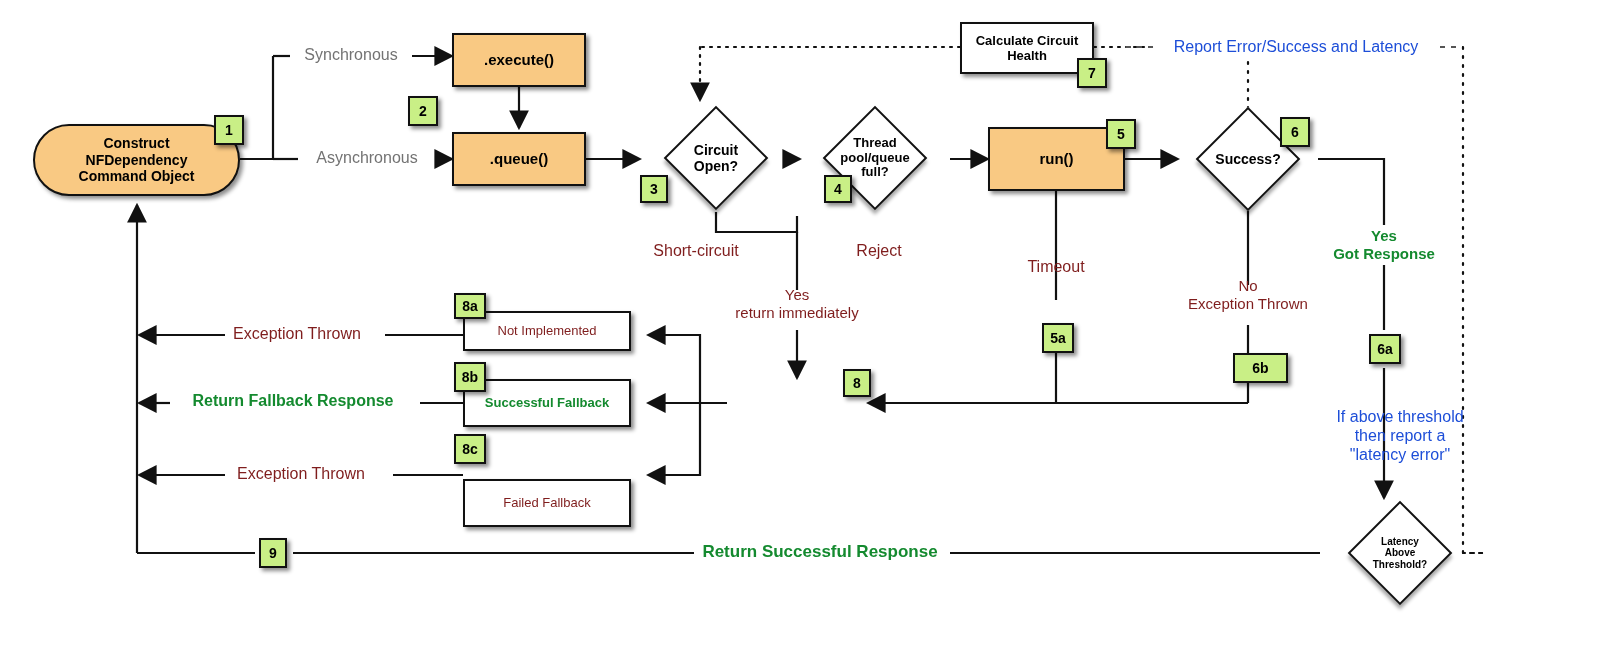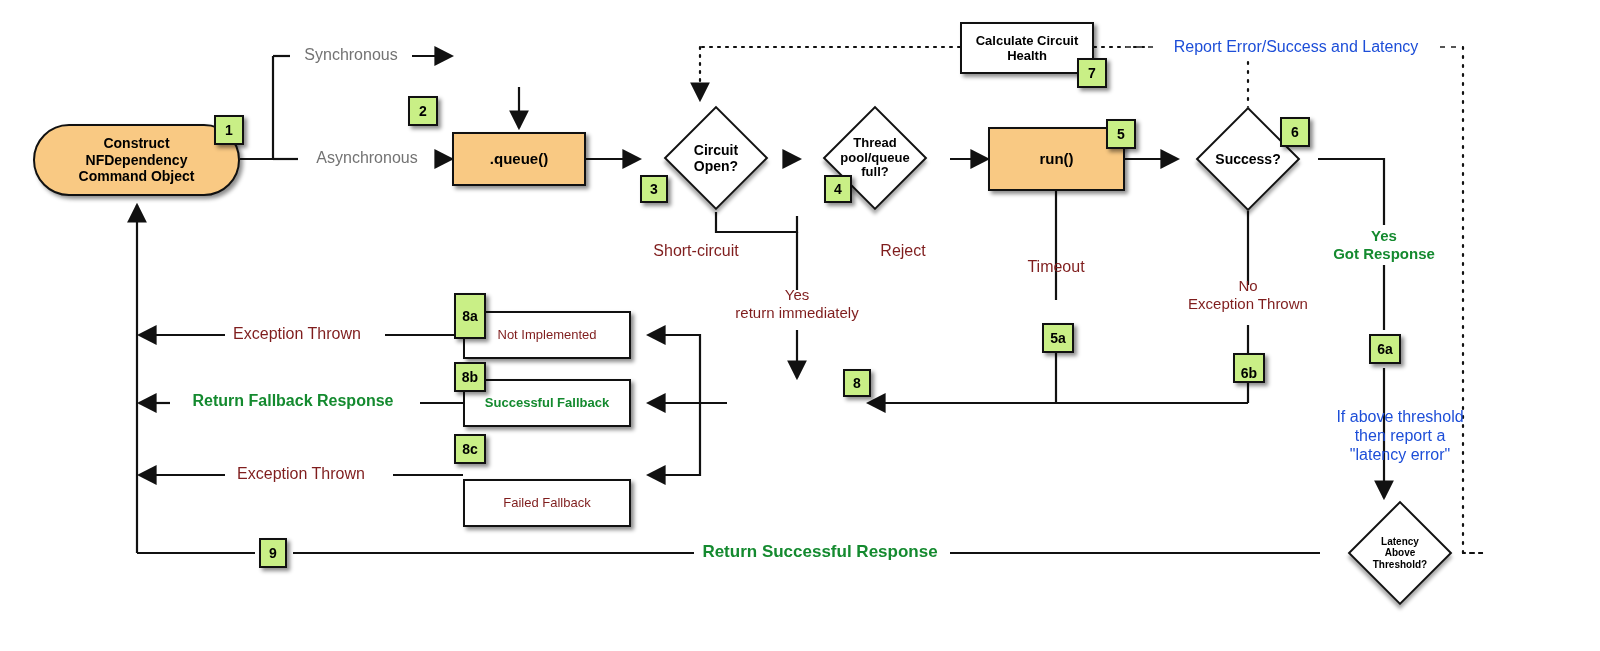--- a/index.html
+++ b/index.html
@@ -144,20 +144,23 @@
 
   <div class="node boxshape orange stadium" style="left:33px;top:124px;width:207px;height:72px;font-size:14px;">
     <span class="lbl" style="white-space: pre;">Construct
 NFDependency
 Command Object</span>
   </div>
   <div class="badge" style="left:214px;top:115px;width:30px;height:30px;">
       <span>1</span>
     </div>
 
+  <div class="node boxshape orange" style="left:452px;top:33px;width:134px;height:54px;font-size:15px;">
+    <span class="lbl">.execute()</span>
+  </div>
 
   <div class="node boxshape orange" style="left:452px;top:132px;width:134px;height:54px;font-size:15px;">
     <span class="lbl">.queue()</span>
   </div>
   <div class="badge" style="left:408px;top:96px;width:30px;height:30px;">
       <span>2</span>
     </div>
 
   <div class="diamond" style="left:679px;top:121px;width:74px;height:74px;">
     <div class="dshape"></div>
@@ -198,24 +201,24 @@
 Health</span>
   </div>
   <div class="badge" style="left:1077px;top:58px;width:30px;height:30px;">
       <span>7</span>
     </div>
 
   <div class="badge" style="left:843px;top:369px;width:28px;height:28px;">
       <span>8</span>
     </div>
 
-  <div class="node boxshape white" style="left:463px;top:311px;width:168px;height:48px;font-size:13px;">
+  <div class="node boxshape white" style="left:463px;top:311px;width:168px;height:40px;font-size:13px;">
     <span class="lbl red">Not Implemented</span>
   </div>
-  <div class="badge" style="left:454px;top:293px;width:32px;height:46px;">
+  <div class="badge" style="left:454px;top:293px;width:32px;height:26px;">
       <span>8a</span>
     </div>
 
   <div class="node boxshape white" style="left:463px;top:379px;width:168px;height:48px;font-size:13px;">
     <span class="lbl green">Successful Fallback</span>
   </div>
   <div class="badge" style="left:454px;top:362px;width:32px;height:30px;">
       <span>8b</span>
     </div>
 
@@ -230,21 +233,21 @@
     <div class="dshape"></div>
     <div class="dtext" style="font-size: 10px; white-space: pre;">Latency
 Above
 Threshold?</div>
   </div>
 
   <div class="lab ctr blk" style="left:351px;top:46px;font-size:16px;">Synchronous</div>
   <div class="lab ctr blk" style="left:367px;top:149px;font-size:16px;">Asynchronous</div>
 
   <div class="lab ctr red" style="left:696px;top:242px;font-size:16px;">Short-circuit</div>
-  <div class="lab ctr red" style="left:879px;top:242px;font-size:16px;margin-left:24px;">Reject</div>
+  <div class="lab ctr red" style="left:879px;top:242px;font-size:16px;">Reject</div>
   <div class="lab ctr red" style="left:1056px;top:258px;font-size:16px;">Timeout</div>
   <div class="lab ctr red" style="left: 797px; top: 286px; font-size: 15px; white-space: pre;">Yes
 return immediately</div>
   <div class="lab ctr red" style="left: 1248px; top: 277px; font-size: 15px; white-space: pre;">No
 Exception Thrown</div>
   <div class="lab ctr green" style="left: 1384px; top: 227px; font-size: 15px; white-space: pre;">Yes
 Got Response</div>
 
   <div class="lab ctr red" style="left:297px;top:325px;font-size:16px;">Exception Thrown</div>
   <div class="lab ctr green" style="left:293px;top:392px;font-size:16px;">Return Fallback Response</div>
@@ -252,21 +255,21 @@
   <div class="lab ctr green" style="left:820px;top:542px;font-size:17px;">Return Successful Response</div>
 
   <div class="lab ctr grey" style="left:1296px;top:38px;font-size:16px;">Report Error/Success and Latency</div>
   <div class="lab ctr grey" style="left: 1400px; top: 408px; font-size: 16px; white-space: pre;">If above threshold
 then report a
 "latency error"</div>
 
   <div class="badge" style="left:1042px;top:323px;width:32px;height:30px;">
       <span>5a</span>
     </div>
-  <div class="badge" style="left:1233px;top:353px;width:32px;height:30px;align-items:flex-end;">
+  <div class="badge" style="left:1233px;top:353px;width:55px;height:30px;">
       <span>6b</span>
     </div>
   <div class="badge" style="left:1369px;top:334px;width:32px;height:30px;">
       <span>6a</span>
     </div>
   <div class="badge" style="left:259px;top:538px;width:28px;height:30px;">
       <span>9</span>
     </div>
 
 </div>

